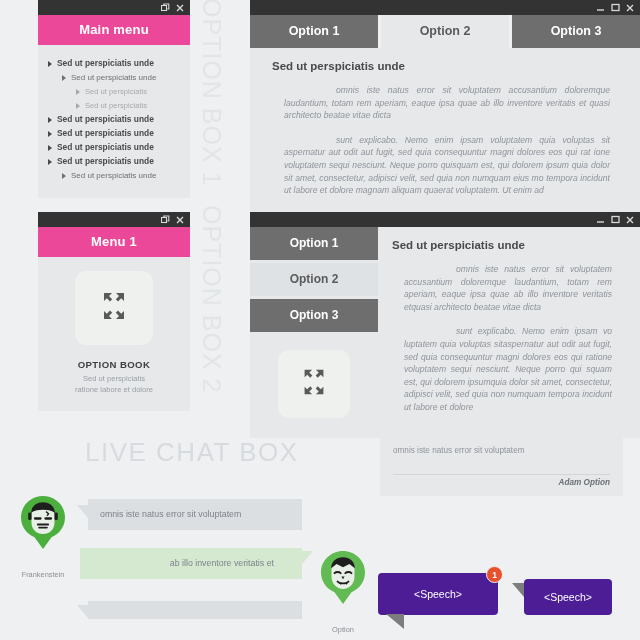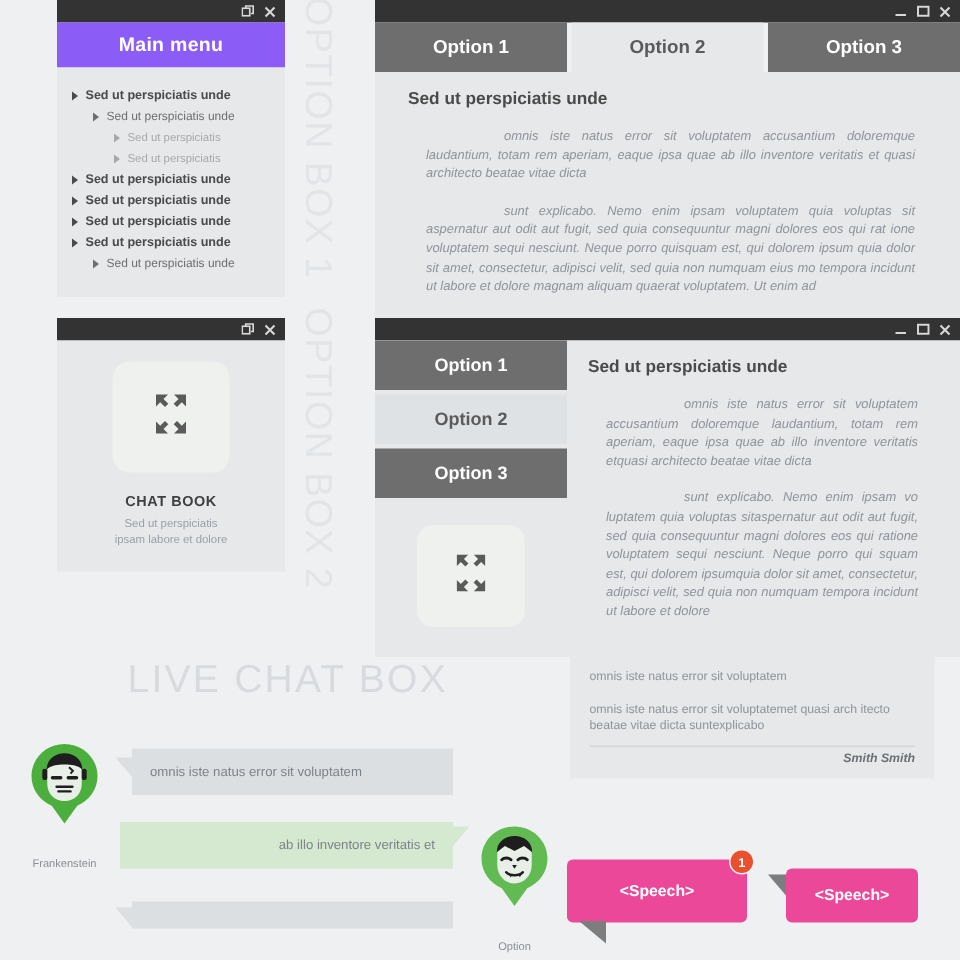--- a/index.html
+++ b/index.html
@@ -14,21 +14,21 @@
   .win{position:absolute;}
   .titlebar{
     background:#333333;height:15px;display:flex;align-items:center;
     justify-content:flex-end;padding:0 6px;box-sizing:border-box;
   }
   .winctl{display:flex;align-items:center;gap:6px;}
   .ctl{color:#d8d8d8;font-size:9px;line-height:9px;display:block;}
   .ctl svg{display:block;}
 
   .menubar{
-    background:#8b5cf6;color:#ffffff;text-align:center;
+    background:#ec4899;color:#ffffff;text-align:center;
     font-size:13px;font-weight:bold;padding:7px 0 8px;letter-spacing:.2px;
   }
   .panelbody{background:#e6e8ea;}
 
   
   #main-menu-window{left:38px;top:0;width:152px;}
   .tree{padding:13px 6px 14px 6px;}
   .tree-item{display:flex;align-items:flex-start;margin:0 0 3px 0;line-height:11px;}
   .caret{
     width:0;height:0;border-left:4px solid currentColor;
@@ -104,40 +104,40 @@
 
   .bubble{position:absolute;box-sizing:border-box;}
   .bubble .txt{
     font-size:8.8px;color:#7d838a;line-height:13px;
   }
   .bub-grey{background:#dcdfe2;}
   .bub-green{background:#d5e8d0;}
   .tail{position:absolute;width:0;height:0;}
 
   #bubble-msg-1{left:88px;top:499px;width:214px;padding:9px 12px;}
-  #bubble-msg-2{left:80px;top:548px;width:222px;padding:9px 12px;text-align:right;}
+  #bubble-msg-2{left:80px;top:548px;width:222px;padding:9px 28px;text-align:right;}
   #bubble-msg-3{left:88px;top:601px;width:214px;padding:9px 12px;}
 
   
   #data-info-card{
     position:absolute;left:380px;top:434px;width:243px;background:#e6e8ea;
     padding:11px 13px 9px;box-sizing:border-box;
   }
   .di-title{font-size:9.4px;font-weight:bold;color:#3f3f3f;margin-bottom:4px;}
   .di-line{font-size:8.2px;color:#8e949b;line-height:11.5px;}
   .di-gap{height:10px;}
   .di-rule{border-top:1px solid #d2d6da;margin:7px 0 3px;}
   .di-author{
     font-size:8.2px;font-style:italic;font-weight:bold;color:#6a7076;text-align:right;
   }
 
   
   .speech{
-    position:absolute;background:#ec4899;color:#ffffff;font-size:10.5px;
-    font-weight:bold;display:flex;align-items:center;justify-content:center;
+    position:absolute;background:#4c1d95;color:#ffffff;font-size:10.5px;
+    font-weight:normal;display:flex;align-items:center;justify-content:center;
     border-radius:4px;box-sizing:border-box;
   }
   #speech-bubble-left{left:378px;top:573px;width:120px;height:42px;}
   #speech-bubble-right{left:524px;top:579px;width:88px;height:36px;}
   .badge{
     position:absolute;width:15px;height:15px;border-radius:50%;
     background:#e8502e;color:#ffffff;font-size:8.5px;font-weight:bold;
     display:flex;align-items:center;justify-content:center;
     border:1.5px solid #eef0f2;box-sizing:content-box;
   }
@@ -249,36 +249,37 @@
             <path d="M2.8 2.3V1h5v5H6.3" fill="none" stroke="#d8d8d8" stroke-width="1.1"></path>
           </svg>
       </span>
       <span class="ctl">
         <svg width="8" height="8" viewBox="0 0 8 8">
             <path d="M1 1l6 6M7 1L1 7" stroke="#d8d8d8" stroke-width="1.4"></path>
           </svg>
       </span>
     </div>
   </div>
+  <div class="menubar">Menu 1</div>
   <div class="pb-body">
     <div class="pb-thumb">
       <span>
         <svg width="34" height="34" viewBox="0 0 34 34">
           <g fill="#5a5a5a">
             <path d="M15 4h-8v8l2.8-2.8 3.2 3.2 2.2-2.2-3.2-3.2z"></path>
             <path d="M19 4h8v8l-2.8-2.8-3.2 3.2-2.2-2.2 3.2-3.2z"></path>
             <path d="M15 30h-8v-8l2.8 2.8 3.2-3.2 2.2 2.2-3.2 3.2z"></path>
             <path d="M19 30h8v-8l-2.8 2.8-3.2-3.2-2.2 2.2 3.2 3.2z"></path>
           </g>
         </svg>
       </span>
     </div>
-    <div class="pb-title">CHAT BOOK</div>
+    <div class="pb-title">OPTION BOOK</div>
     <div class="pb-sub">Sed ut perspiciatis</div>
-    <div class="pb-sub" style="margin-top:0">ipsam labore et dolore</div>
+    <div class="pb-sub" style="margin-top:0">ratione labore et dolore</div>
   </div>
 </div>
 
 <div class="win" id="split-window">
   <div class="titlebar">
     <div class="winctl">
       <span class="ctl">
         <svg width="9" height="9" viewBox="0 0 9 9">
             <path d="M1 7h7" stroke="#d8d8d8" stroke-width="1.4"></path>
           </svg>
@@ -363,23 +364,22 @@
   <div class="txt">ab illo inventore veritatis et</div>
 </div>
 
 <div class="bubble bub-grey" id="bubble-msg-3">
   <div class="tail" style="left:-11px;top:4px;border-right:11px solid #dcdfe2;border-top:0 solid transparent;border-bottom:13px solid transparent;"></div>
 </div>
 
 <div id="data-info-card">
   <div class="di-line">omnis iste natus error sit voluptatem</div>
   <div class="di-gap"></div>
-  <div class="di-line">omnis iste natus error sit voluptatemet quasi arch itecto beatae vitae dicta suntexplicabo</div>
   <div class="di-rule"></div>
-  <div class="di-author">Smith Smith</div>
+  <div class="di-author">Adam Option</div>
 </div>
 
 <div class="speech" id="speech-bubble-left">
   <div class="tail" style="left:8px;bottom:-14px;border-left:0 solid transparent;border-right:18px solid #7d7d7d;border-bottom:15px solid transparent;"></div>
   <span>&lt;Speech&gt;</span>
 </div>
 <div class="badge" id="speech-badge">1</div>
 
 <div class="speech" id="speech-bubble-right">
   <div class="tail" style="left:-12px;top:4px;border-right:12px solid #7d7d7d;border-top:0 solid transparent;border-bottom:14px solid transparent;"></div>

